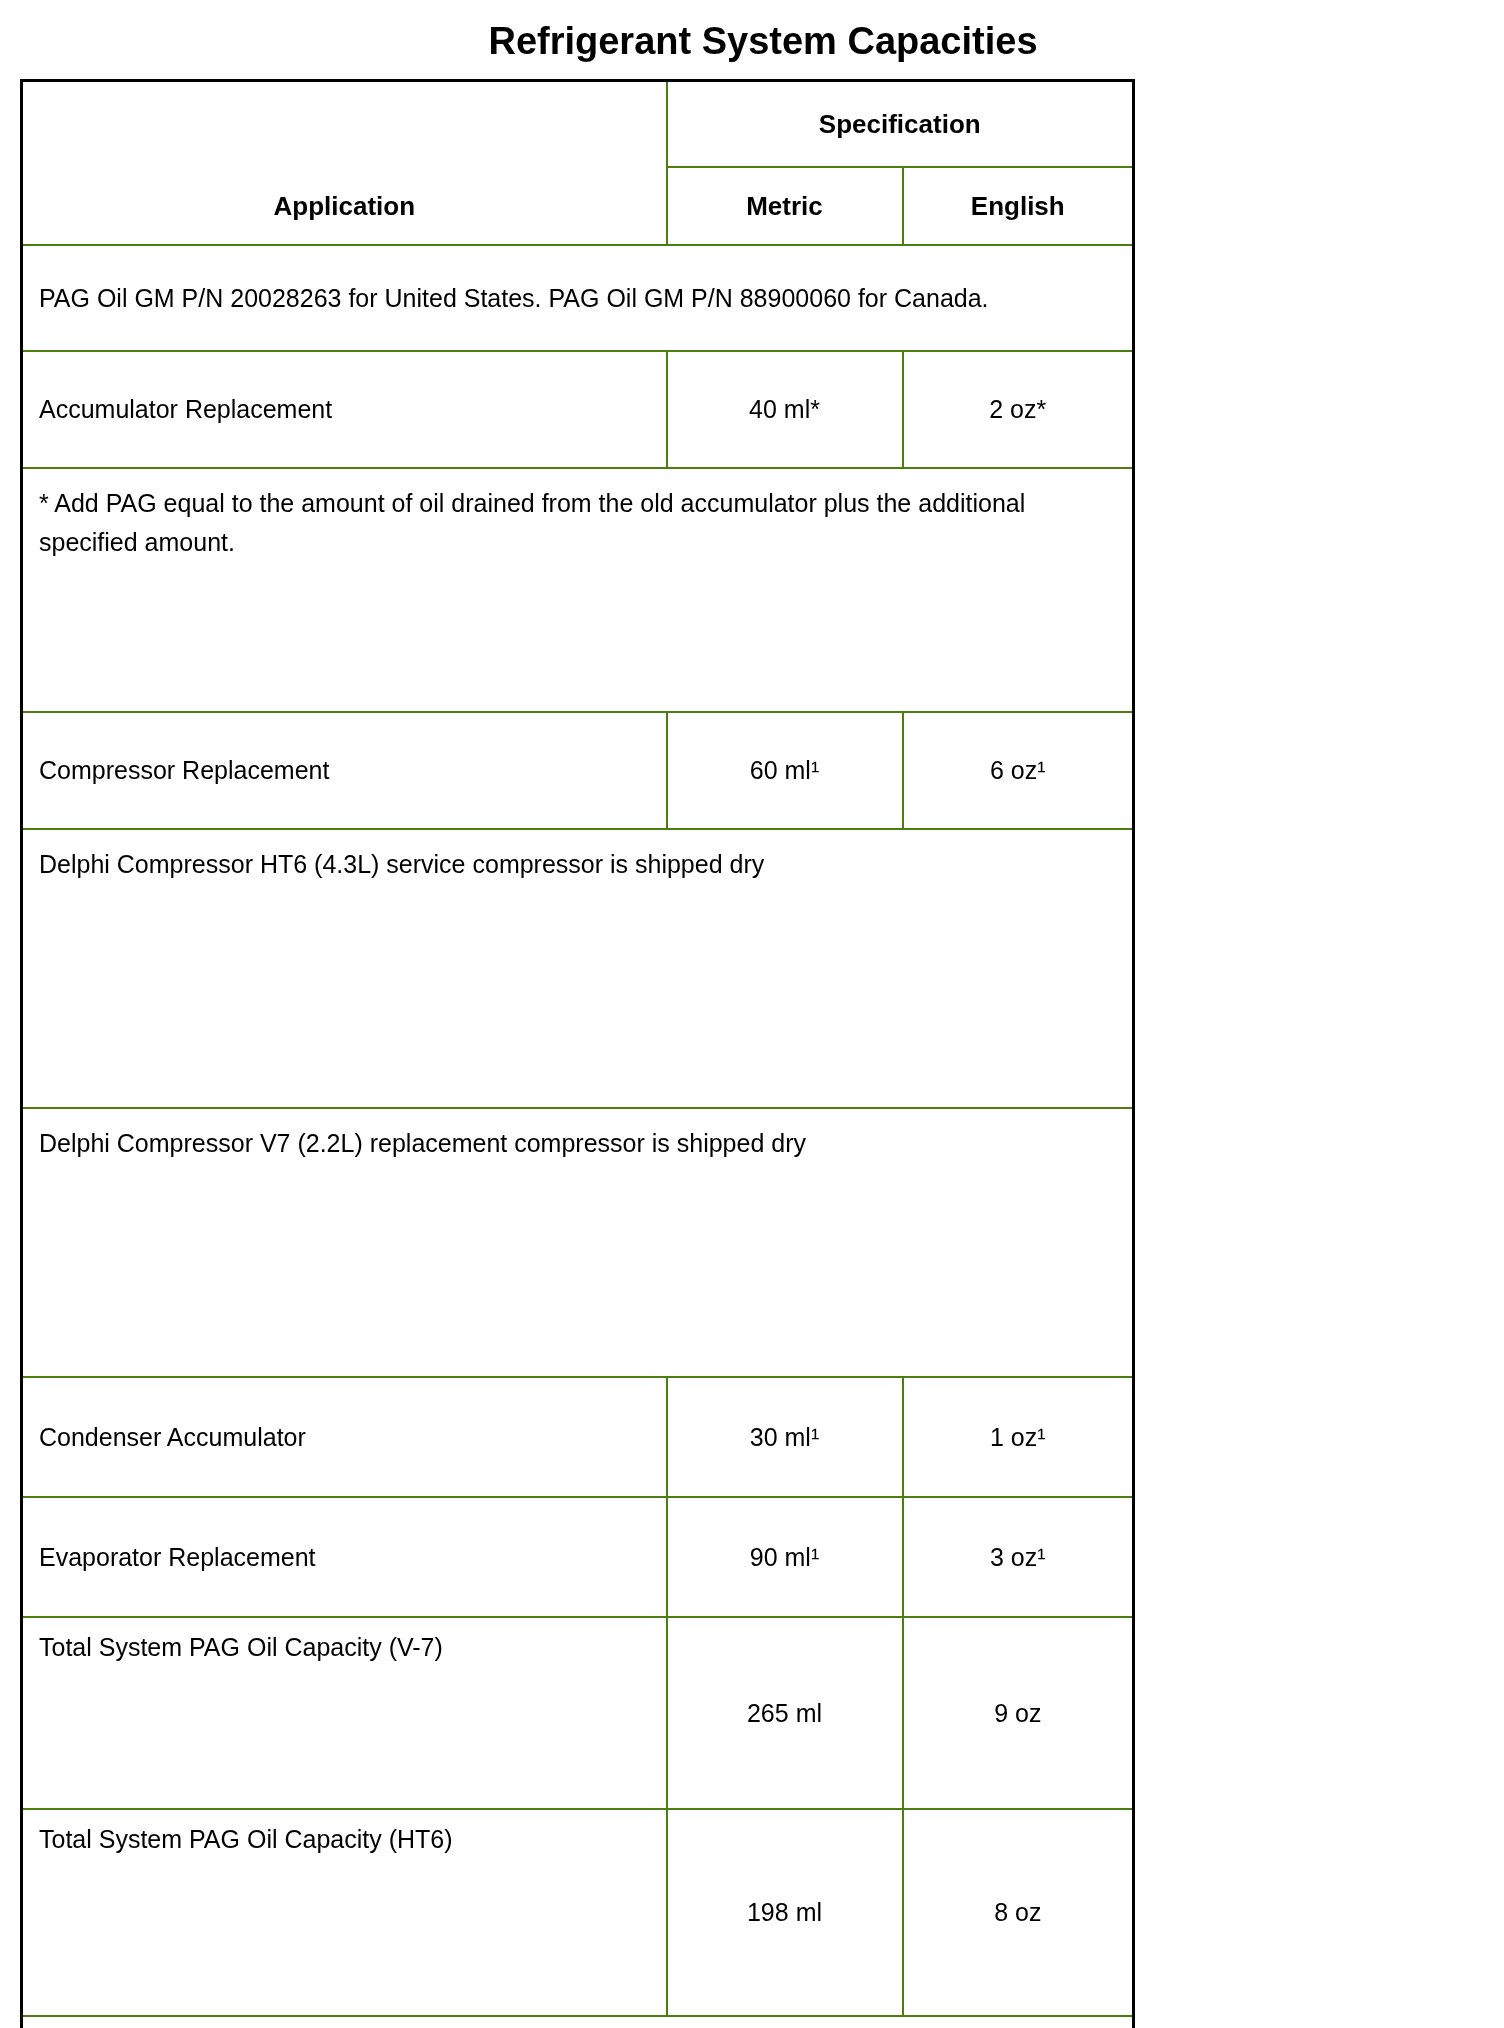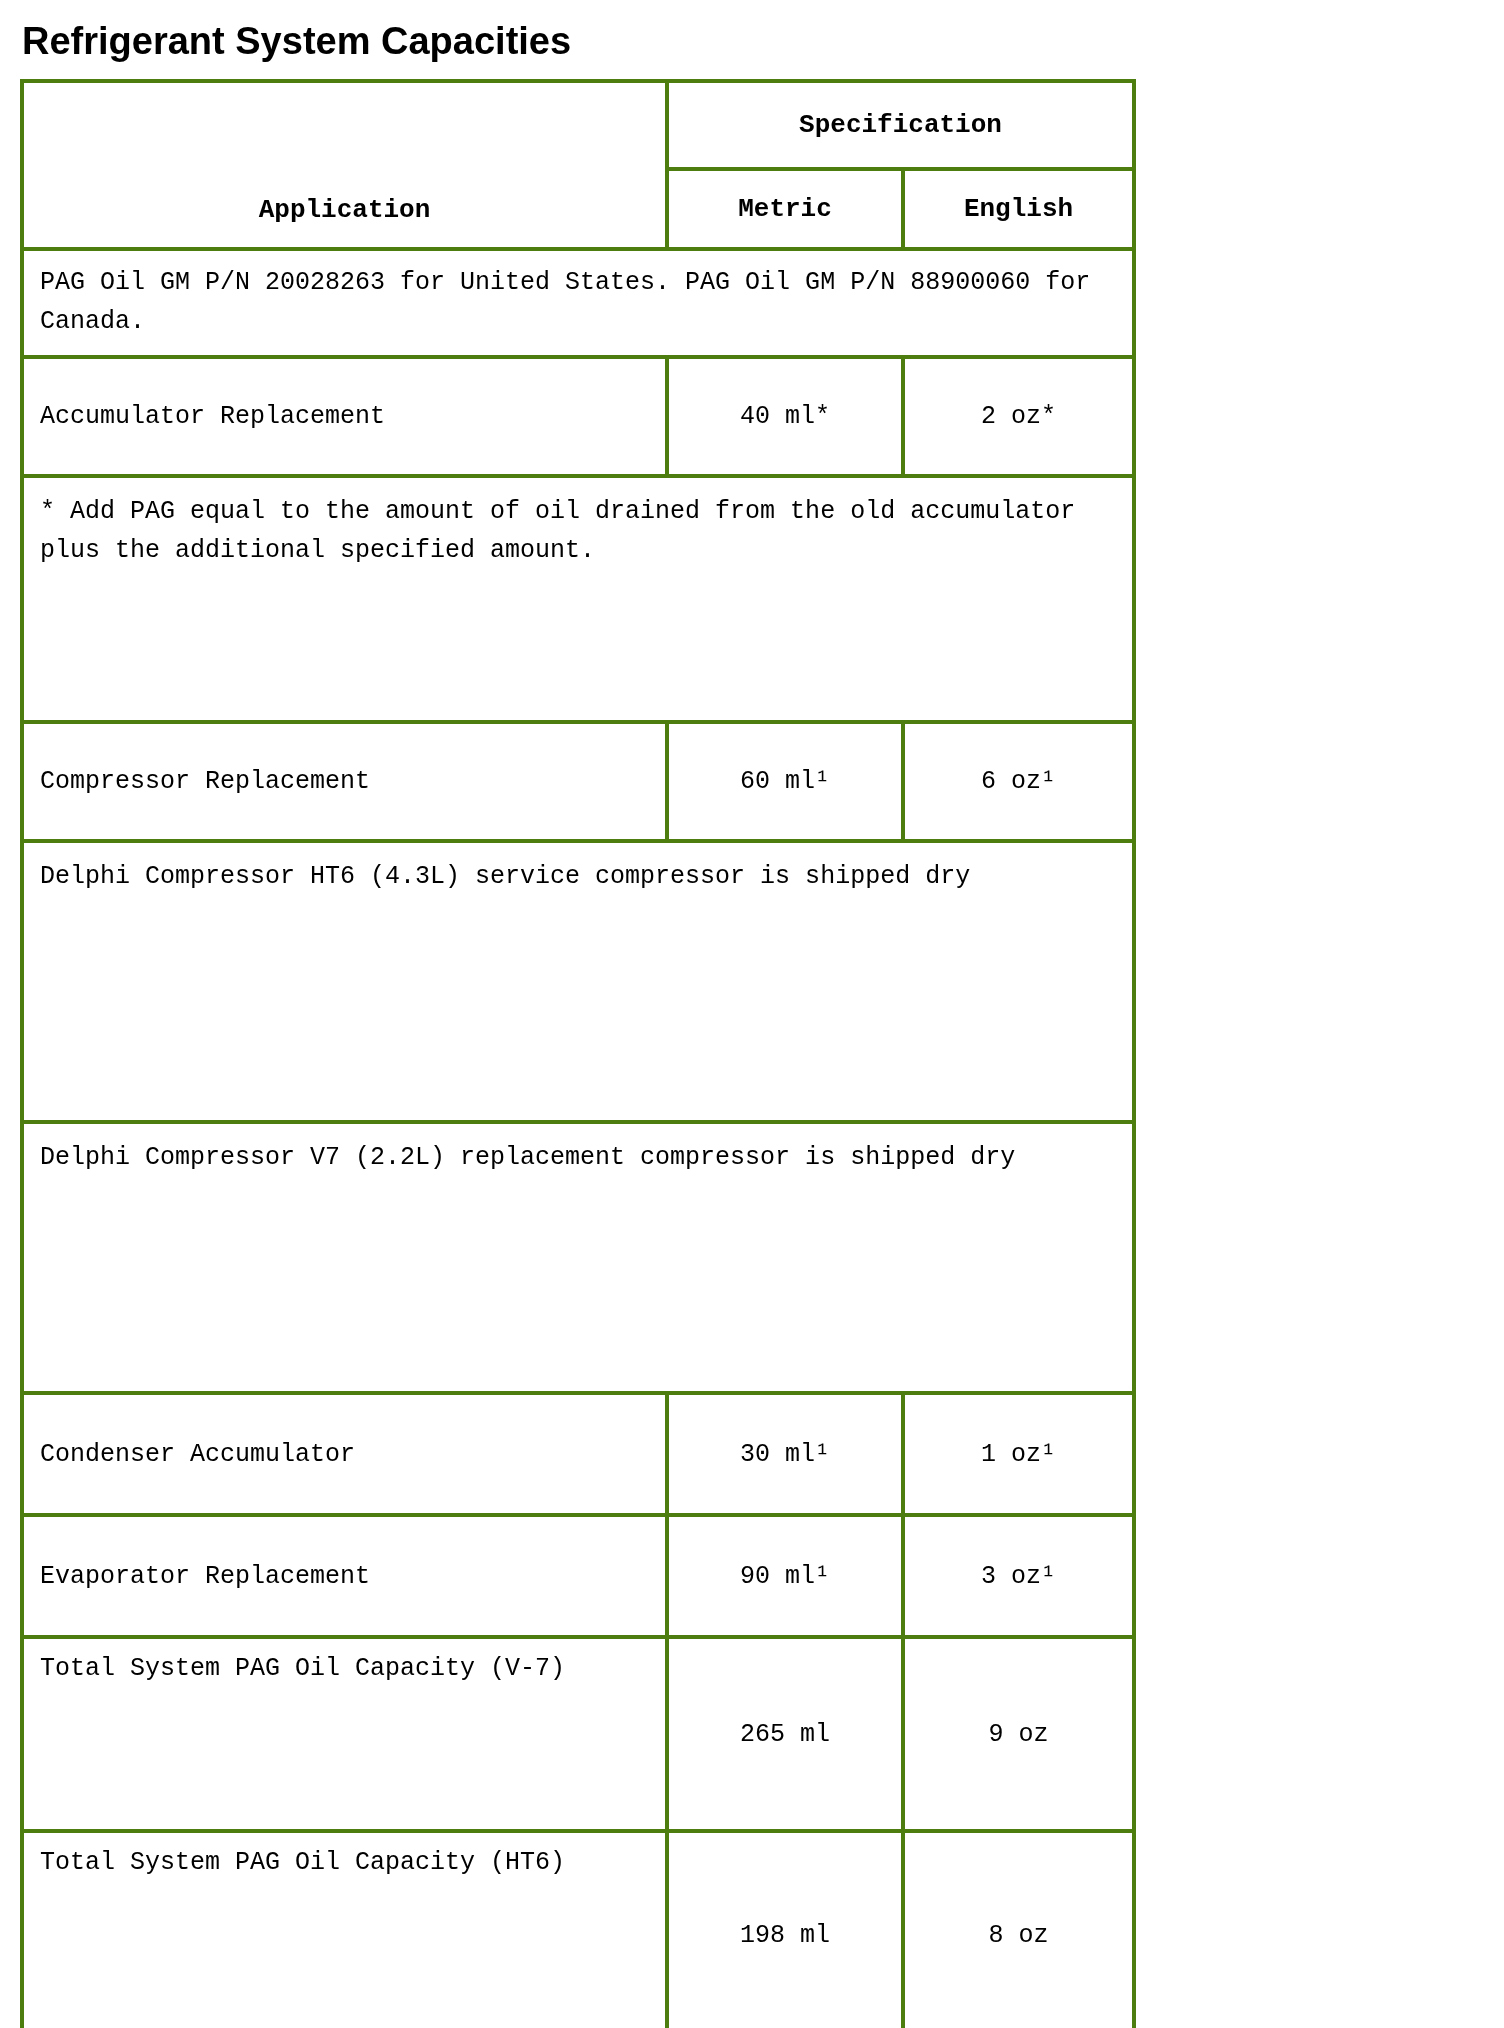--- a/index.html
+++ b/index.html
@@ -13,33 +13,33 @@
     box-sizing: border-box;
     padding: 14px 0 0 20px;
     font-family: "Liberation Sans", "DejaVu Sans", sans-serif;
     color: #000000;
   }
   .page-title {
     font-size: 38px;
     font-weight: bold;
     margin: 6px 0 16px 2px;
     font-family: "Liberation Sans", "DejaVu Sans", sans-serif;
+    text-align: center;
   }
   table.cap-table {
     border-collapse: collapse;
     table-layout: fixed;
     width: 1112px;
     border: 3px solid #000000;
   }
   .cap-table th, .cap-table td {
-    border: 4px solid #4d7c0f;
+    border: 2px solid #4d7c0f;
     font-size: 25px;
     vertical-align: middle;
     overflow: hidden;
-    font-family: Liberation Mono, monospace;
   }
   .cap-table th {
     font-weight: bold;
     font-size: 26px;
     text-align: center;
     padding: 6px 10px;
   }
   th.application-head {
     vertical-align: bottom;
     padding-bottom: 22px;

